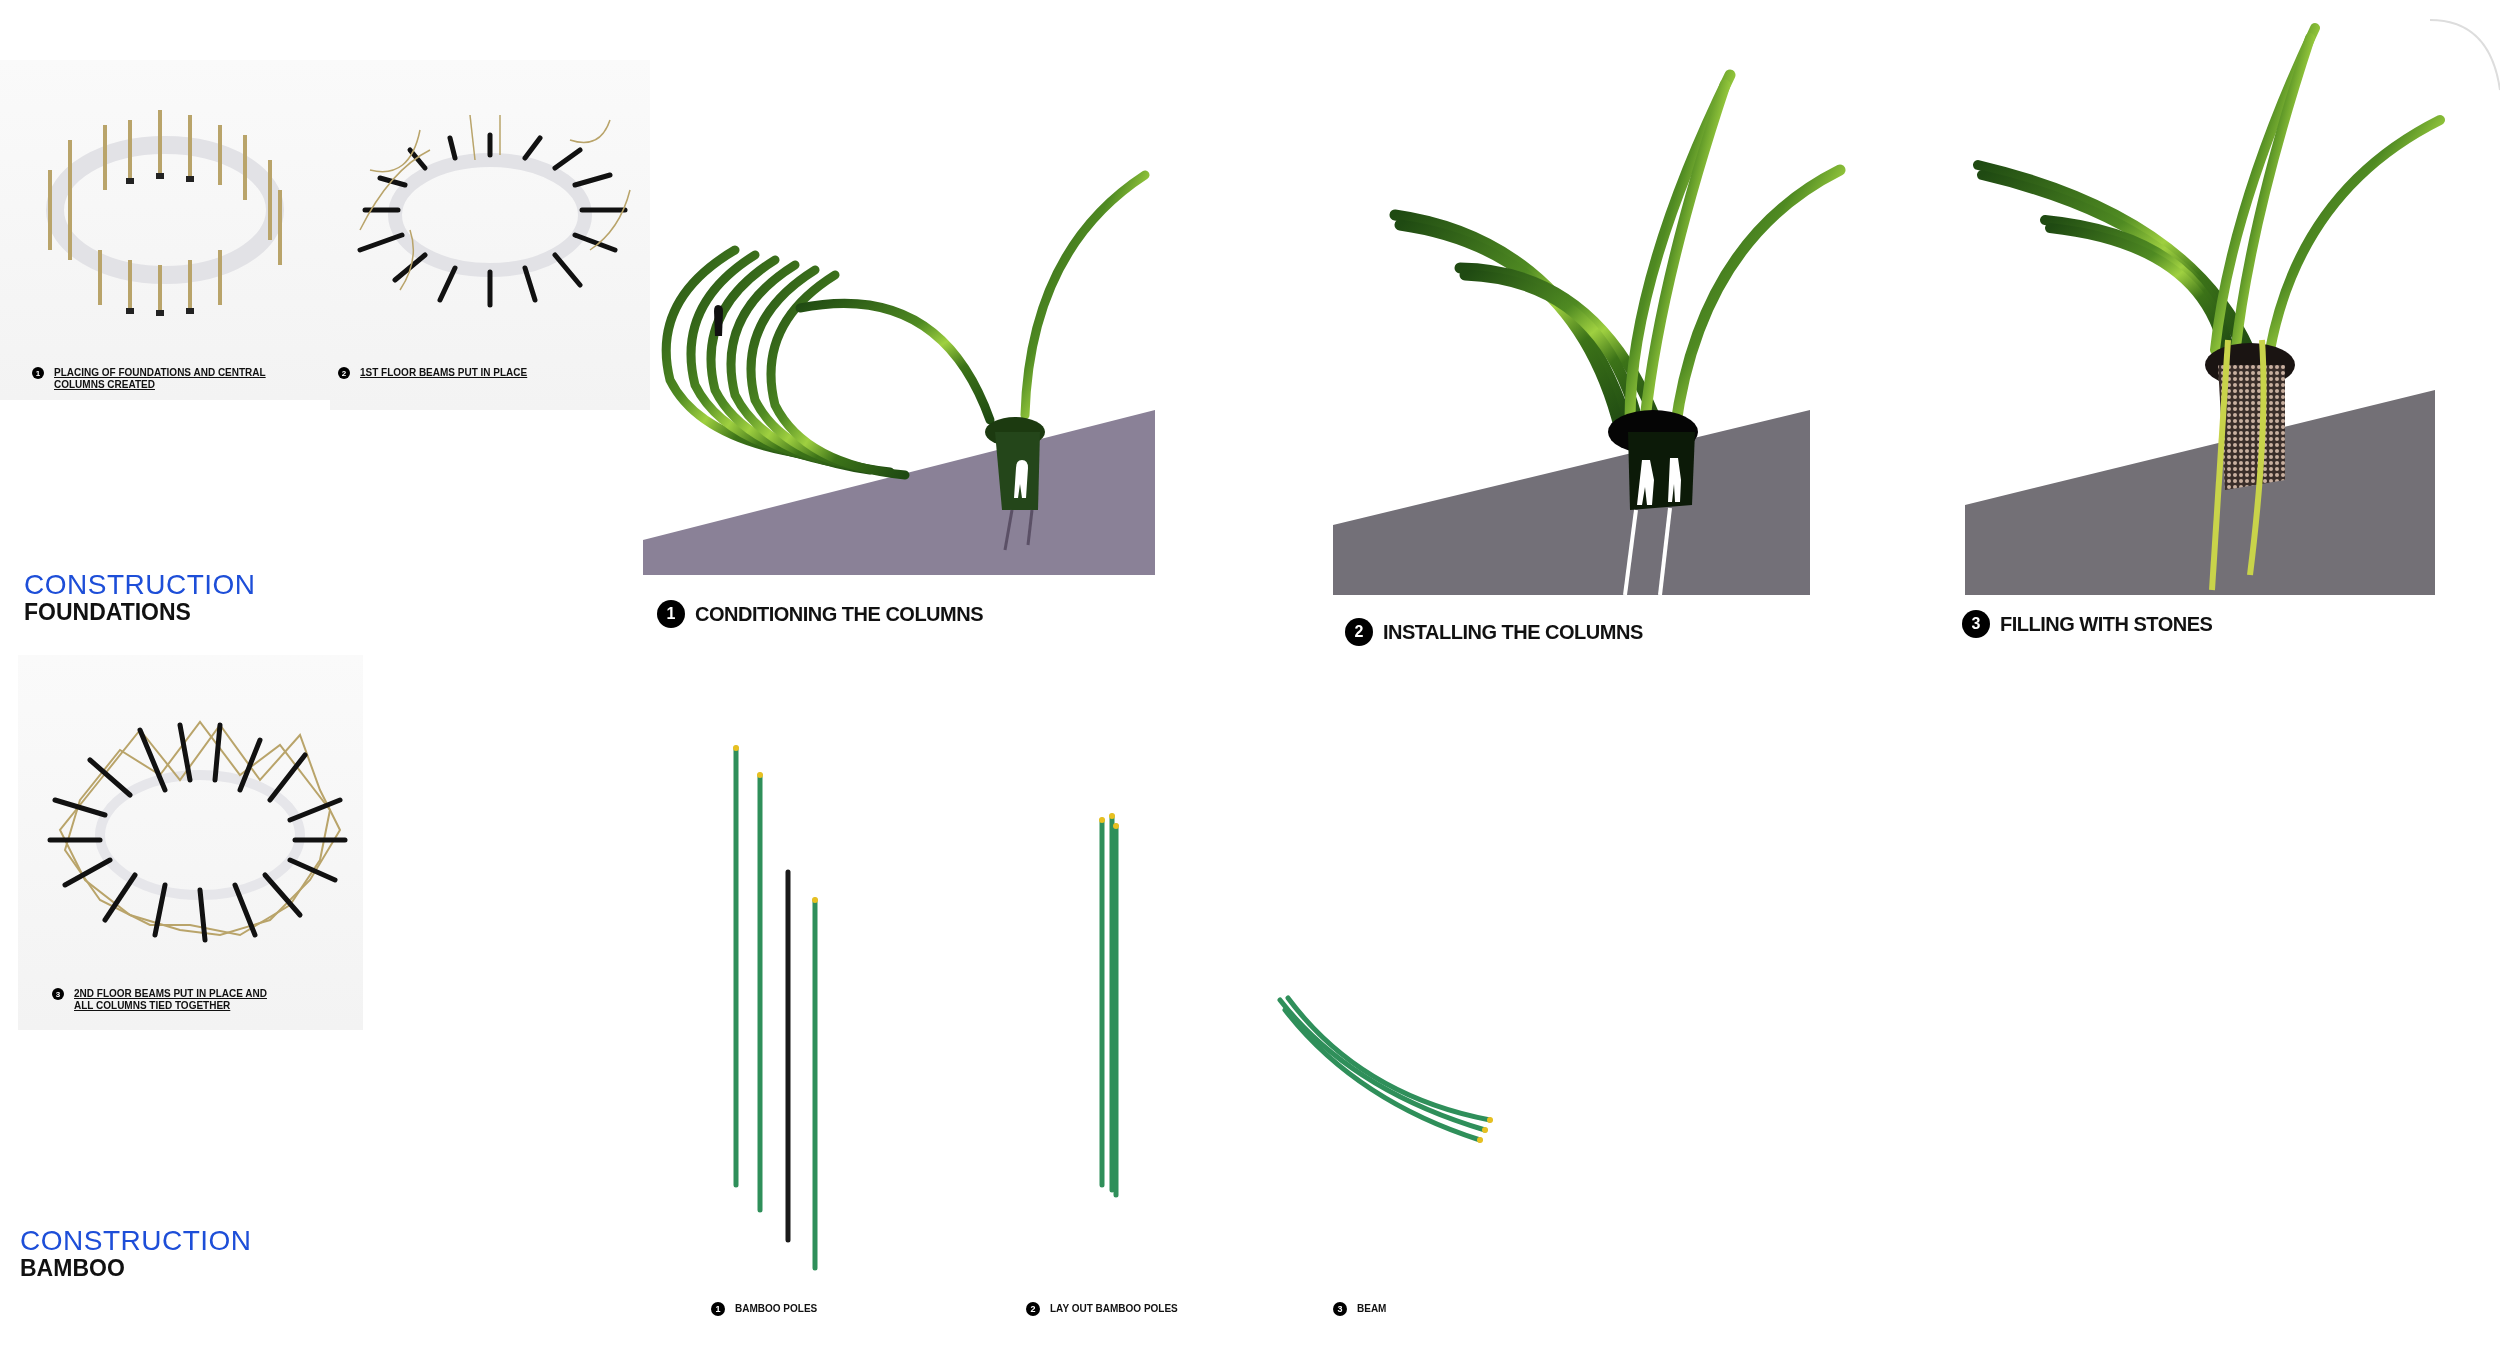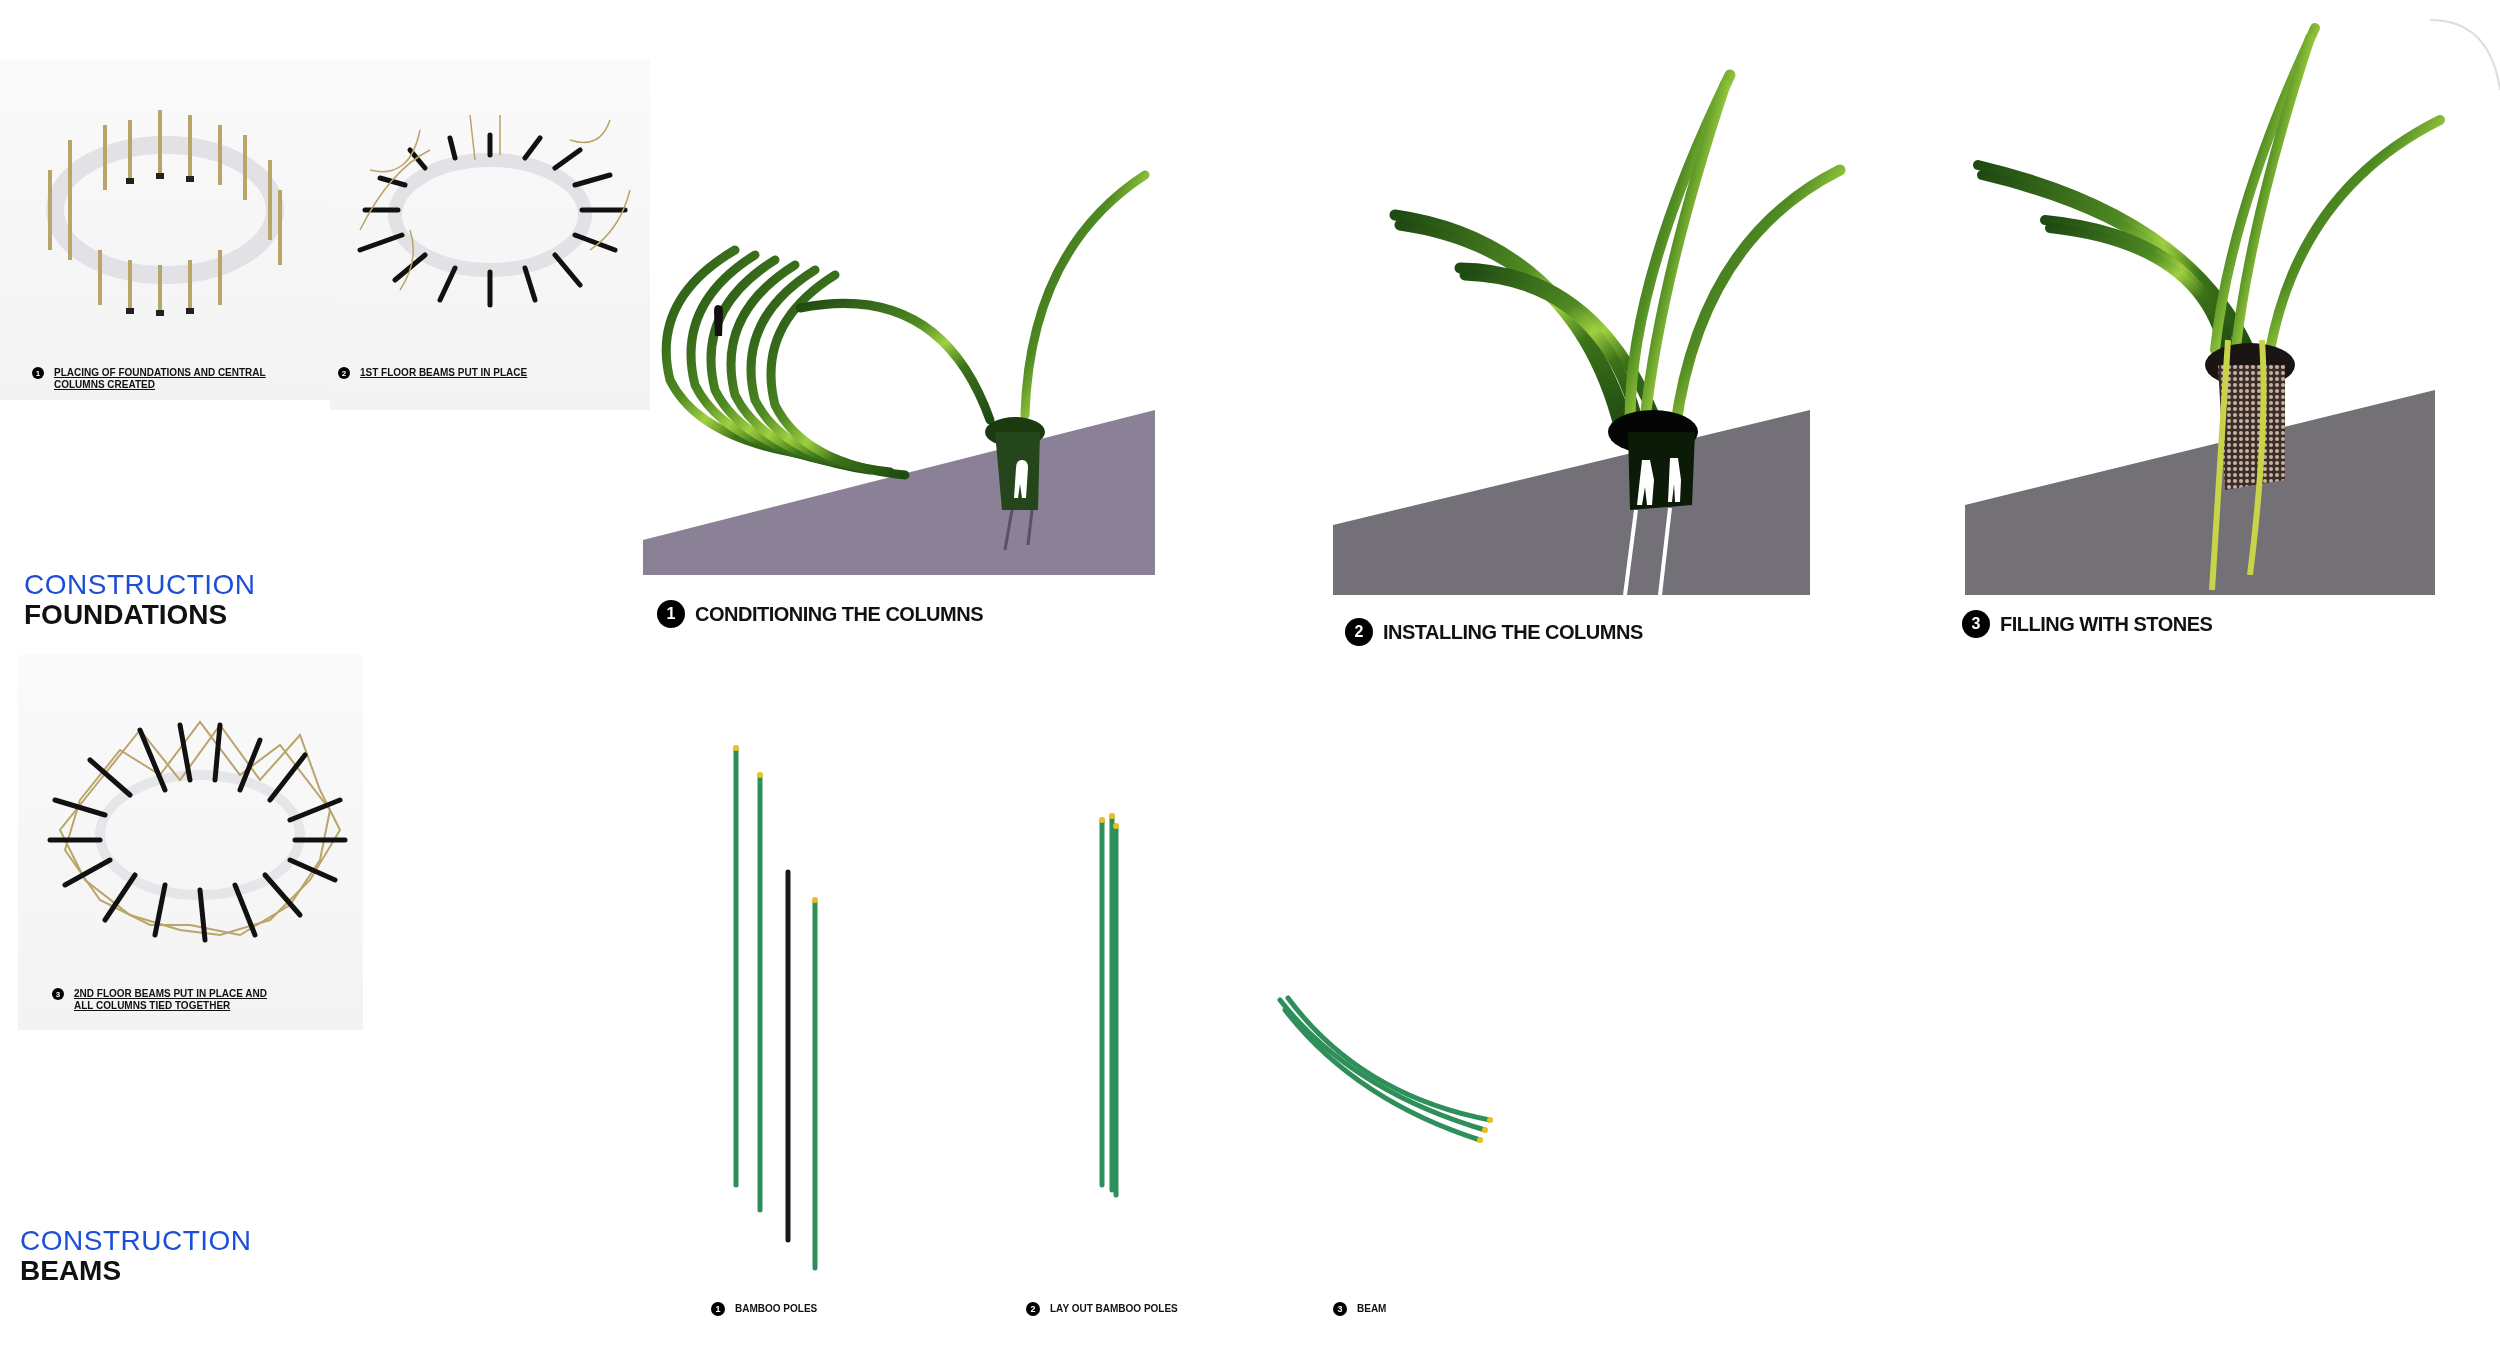--- a/index.html
+++ b/index.html
@@ -1,20 +1,20 @@
 <!DOCTYPE html>
 <html><head>
 <meta charset="utf-8">
 <style>
   html, body { margin:0; padding:0; background:#ffffff; }
   body { width:2500px; height:1349px; position:relative; overflow:hidden; font-family:"Liberation Sans", sans-serif; color:#111; }
   .panel-bg { position:absolute; background:linear-gradient(180deg,#fafafa,#f3f3f3); }
   .section-title { position:absolute; line-height:1.08; }
   .section-title .light { font-weight:300; font-size:28px; letter-spacing:0.5px; color:#1d4ed8; display:block; }
-  .section-title .bold { font-weight:700; font-size:28px; color:#111; display:block; }
+  .section-title .bold { font-weight:700; font-size:23px; color:#111; display:block; }
   .cap { position:absolute; display:flex; align-items:flex-start; gap:10px; }
   .num { display:inline-flex; align-items:center; justify-content:center; border-radius:50%; background:#000; color:#fff; font-weight:700; flex:none; }
   .cap-text { font-weight:700; text-transform:uppercase; color:#111; }
   .cap-s .num { width:12px; height:12px; font-size:8px; }
   .cap-s .cap-text { font-size:10px; line-height:12px;text-decoration:underline; }
   .cap-l .num { width:28px; height:28px; font-size:16px; }
   .cap-l .cap-text { font-size:20px; line-height:28px; letter-spacing:-0.5px; }
   .cap-xs .num { width:14px; height:14px; font-size:9px; }
   .cap-xs .cap-text { font-size:10px; line-height:14px; }
   svg { position:absolute; overflow:visible; }
@@ -125,21 +125,21 @@
   <span class="num">3</span>
   <span class="cap-text">2ND FLOOR BEAMS PUT IN PLACE AND ALL COLUMNS TIED TOGETHER</span>
 </div>
 
 <div class="section-title" style="left:24px;top:570px;">
   <span class="light">CONSTRUCTION</span>
   <span class="bold">FOUNDATIONS</span>
 </div>
 <div class="section-title" style="left:20px;top:1226px;">
   <span class="light">CONSTRUCTION</span>
-  <span class="bold">BEAMS</span>
+  <span class="bold">BAMBOO</span>
 </div>
 
 <svg width="0" height="0" style="position:absolute">
   <defs>
     <linearGradient id="bamboo" x1="0" y1="0" x2="1" y2="1">
       <stop offset="0" stop-color="#1f4a12"></stop>
         <stop offset="0.4" stop-color="#4f8a22"></stop>
       <stop offset="0.55" stop-color="#9fd040"></stop>
         <stop offset="0.7" stop-color="#3c7318"></stop>
         <stop offset="1" stop-color="#1f4a12"></stop>

